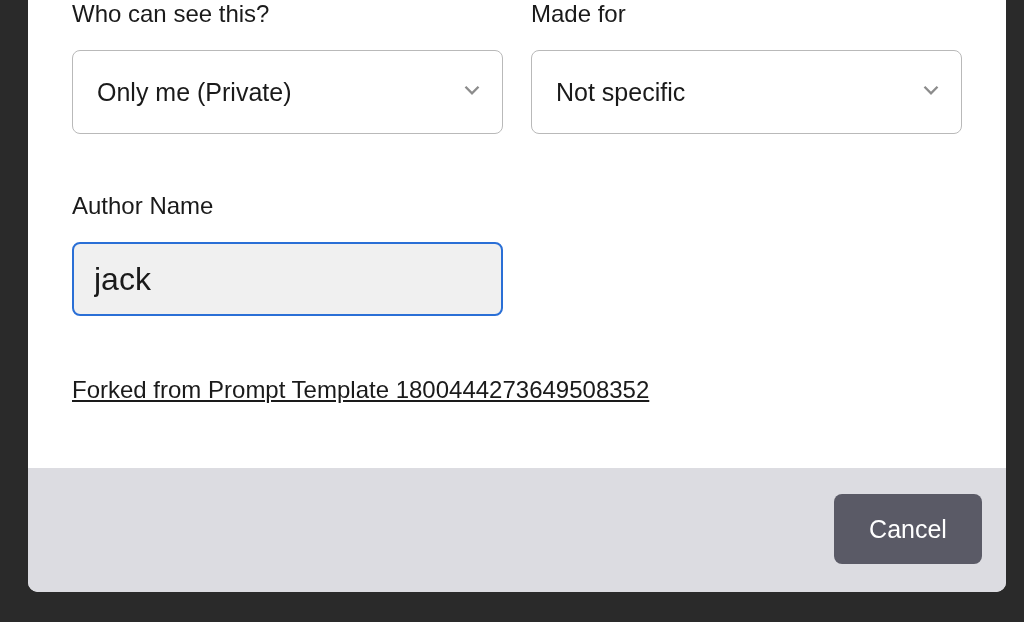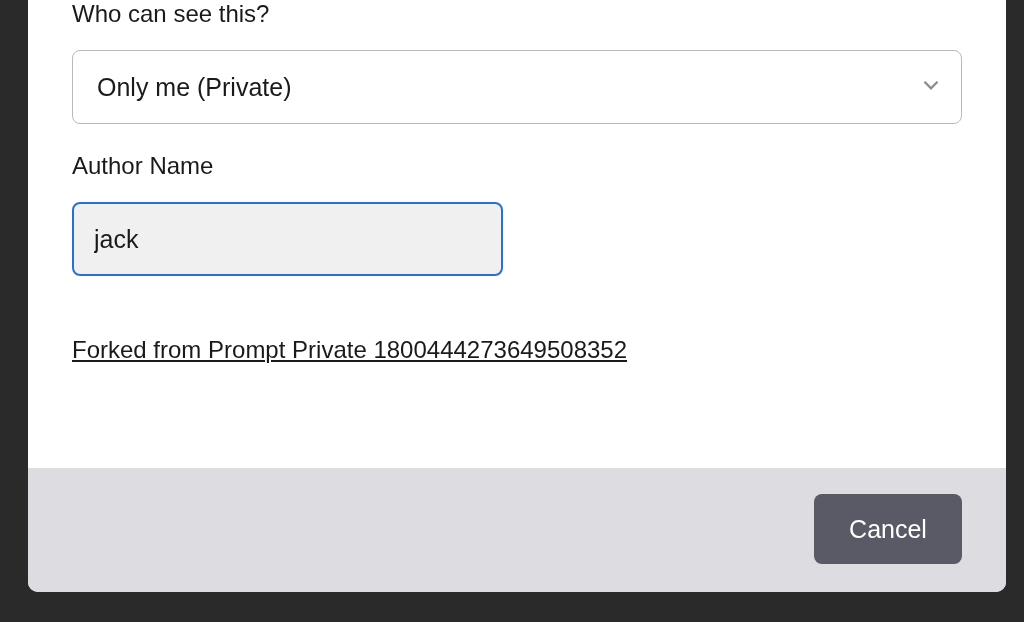--- a/index.html
+++ b/index.html
@@ -46,21 +46,21 @@
       color: #1a1a1a;
       margin-bottom: 22px;
       font-weight: 400;
     }
     .select-box {
       position: relative;
       width: 100%;
     }
     .select {
       width: 100%;
-      height: 74px;
+      height: 84px;
       border: 1px solid #b9b9b9;
       border-radius: 8px;
       background: #ffffff;
       padding: 0 50px 0 24px;
       font-size: 25px;
       color: #1a1a1a;
       cursor: pointer;
       display: flex;
       align-items: center;
     }
@@ -78,49 +78,49 @@
       stroke-width: 2.2;
       fill: none;
     }
     .text-input {
       width: 100%;
       height: 74px;
       border: 1px solid #b9b9b9;
       border-radius: 8px;
       background: #f3f3f3;
       padding: 17px 20px;
-      font-size: 25px;
+      font-size: 32px;
       color: #1a1a1a;
       outline: none;
     }
     .text-input::placeholder {
       color: #868686;
     }
     .text-input.focused {
       border: 2px solid #2a6fd6;
       background: #f0f0f0;
     }
     .row1 {
       margin-top: 0;
     }
     .row2 {
-      margin-top: 28px;
+      margin-top: 58px;
       justify-content: flex-end;
     }
     .forked-link {
       margin-top: 60px;
       font-size: 24px;
       color: #1a1a1a;
       text-decoration: underline;
       cursor: pointer;
       display: inline-block;
     }
     .modal-footer {
       background: #dcdce1;
-      padding: 26px 44px 28px;
+      padding: 26px 24px 28px;
       display: flex;
       justify-content: flex-end;
       gap: 22px;
     }
     .btn {
       height: 70px;
       padding: 0 30px;
       border: none;
       border-radius: 8px;
       font-size: 25px;
@@ -155,32 +155,45 @@
             <span>Only me (Private)</span>
           </div>
           <span class="chevron">
             <svg viewBox="0 0 24 24">
                 <polyline points="6 9 12 15 18 9"></polyline>
               </svg>
           </span>
         </div>
       </div>
 
+      <div class="field">
+        <div class="label">Made for</div>
+        <div class="select-box">
+          <div class="select">
+            <span>Not specific</span>
+          </div>
+          <span class="chevron">
+            <svg viewBox="0 0 24 24">
+                <polyline points="6 9 12 15 18 9"></polyline>
+              </svg>
+          </span>
+        </div>
+      </div>
     </div>
 
     <div class="row row2">
       <div class="field">
         <div class="label">Author Name</div>
         <input type="text" class="text-input focused" value="jack" style="">
       </div>
 
       <div class="field">
       </div>
     </div>
 
-    <a class="forked-link">Forked from Prompt Private 1800444273649508352</a>
+    <a class="forked-link">Forked from Prompt Template 1800444273649508352</a>
 
   </div>
 
   <div class="modal-footer">
     <button class="btn btn-cancel">Cancel</button>
   </div>
 </div>
 
 </body></html>

